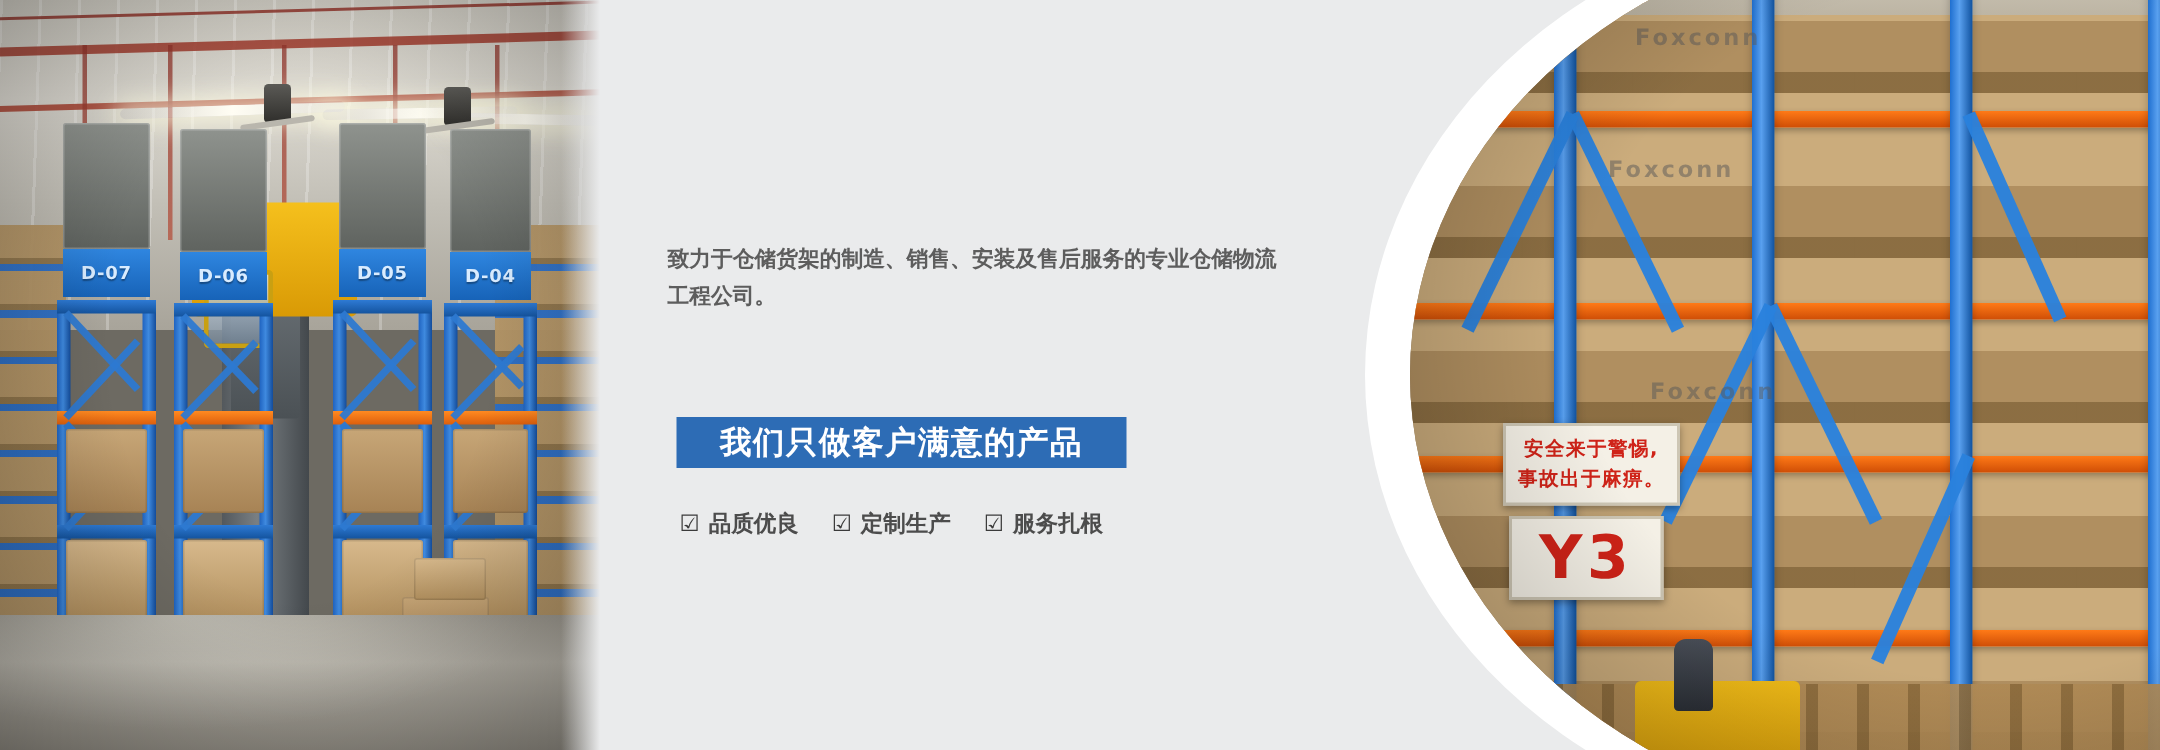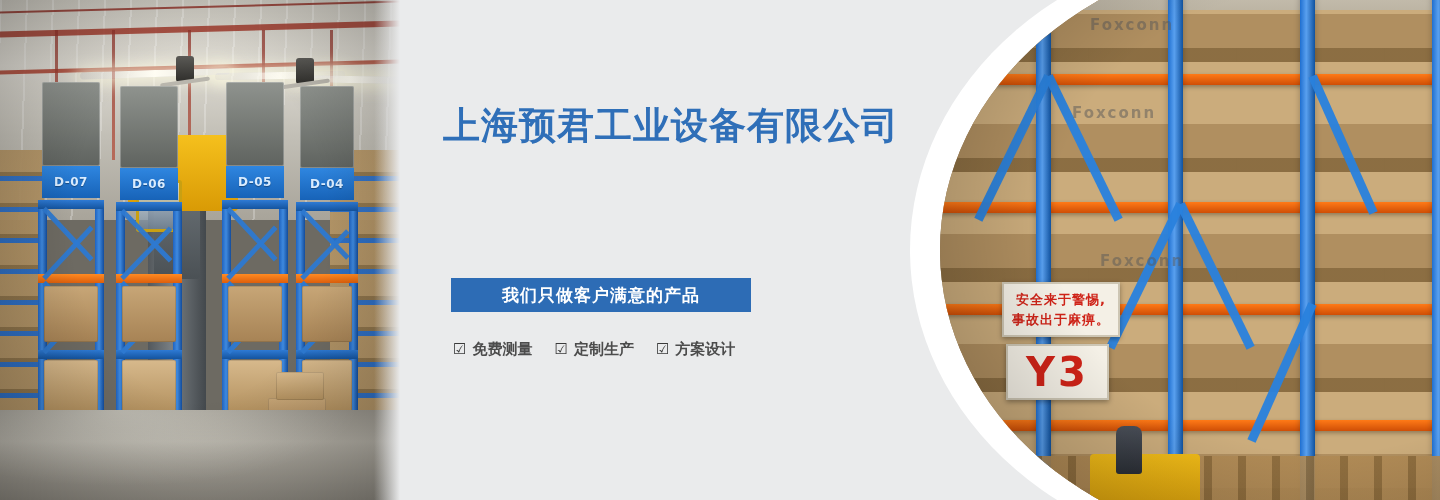--- a/index.html
+++ b/index.html
@@ -170,21 +170,21 @@
   .slogan{
     position:absolute; top:228px; left:14px;
     font-family:"DejaVu Serif","Liberation Serif",serif;
     font-size:34px; font-weight:700; color:#3b6fae; letter-spacing:7px; white-space:nowrap;
   }
   .badge{
     position:absolute; top:278px; left:8px; width:300px; height:34px;
     background:#2d6cb5; color:#ffffff;
     display:flex; align-items:center; justify-content:center;
     font-family:Liberation Mono, monospace;
-    font-size:17px; font-weight:700; letter-spacing:1px;
+    font-size:21px; font-weight:700; letter-spacing:1px;
   }
   .features{
     position:absolute; top:340px; left:10px;
     display:flex; align-items:center; gap:22px;
     font-family:"DejaVu Sans","Liberation Sans",sans-serif;
   }
   .feature{ display:flex; align-items:center; gap:6px; color:#4c4c4c;
     font-size:15px; font-weight:600; }
   .feature .cbox{ font-size:15px; color:#3a3a3a; line-height:1; }
 </style>
@@ -288,38 +288,38 @@
     <div class="carton" style="left:268px; bottom:68px; width:58px; height:34px;"></div>
     <div class="carton l" style="left:276px; bottom:100px; width:48px; height:28px;"></div>
 
     <div class="lp-floor"></div>
     <div class="lp-vignette"></div>
     <div class="lp-edge"></div>
   </div>
 
   <div class="content">
 
-    <h1 class="title">上海预君工业设备有限公司</h1>
-
+
+    <p class="subtitle">致力于仓储货架的制造、销售、安装及售后服务的专业仓储物流工程公司。</p>
 
 
     <div class="badge">我们只做客户满意的产品</div>
 
     <div class="features">
       <div class="feature">
         <span class="cbox">☑</span>
-        <span>免费测量</span>
+        <span>品质优良</span>
       </div>
       <div class="feature">
         <span class="cbox">☑</span>
         <span>定制生产</span>
       </div>
       <div class="feature">
         <span class="cbox">☑</span>
-        <span>方案设计</span>
+        <span>服务扎根</span>
       </div>
     </div>
   </div>
 
   <div class="right-wrap">
     <div class="right-ring"></div>
     <div class="right-photo">
       <div class="rp-cartons"></div>
       <div class="rp-pipes"></div>
 

